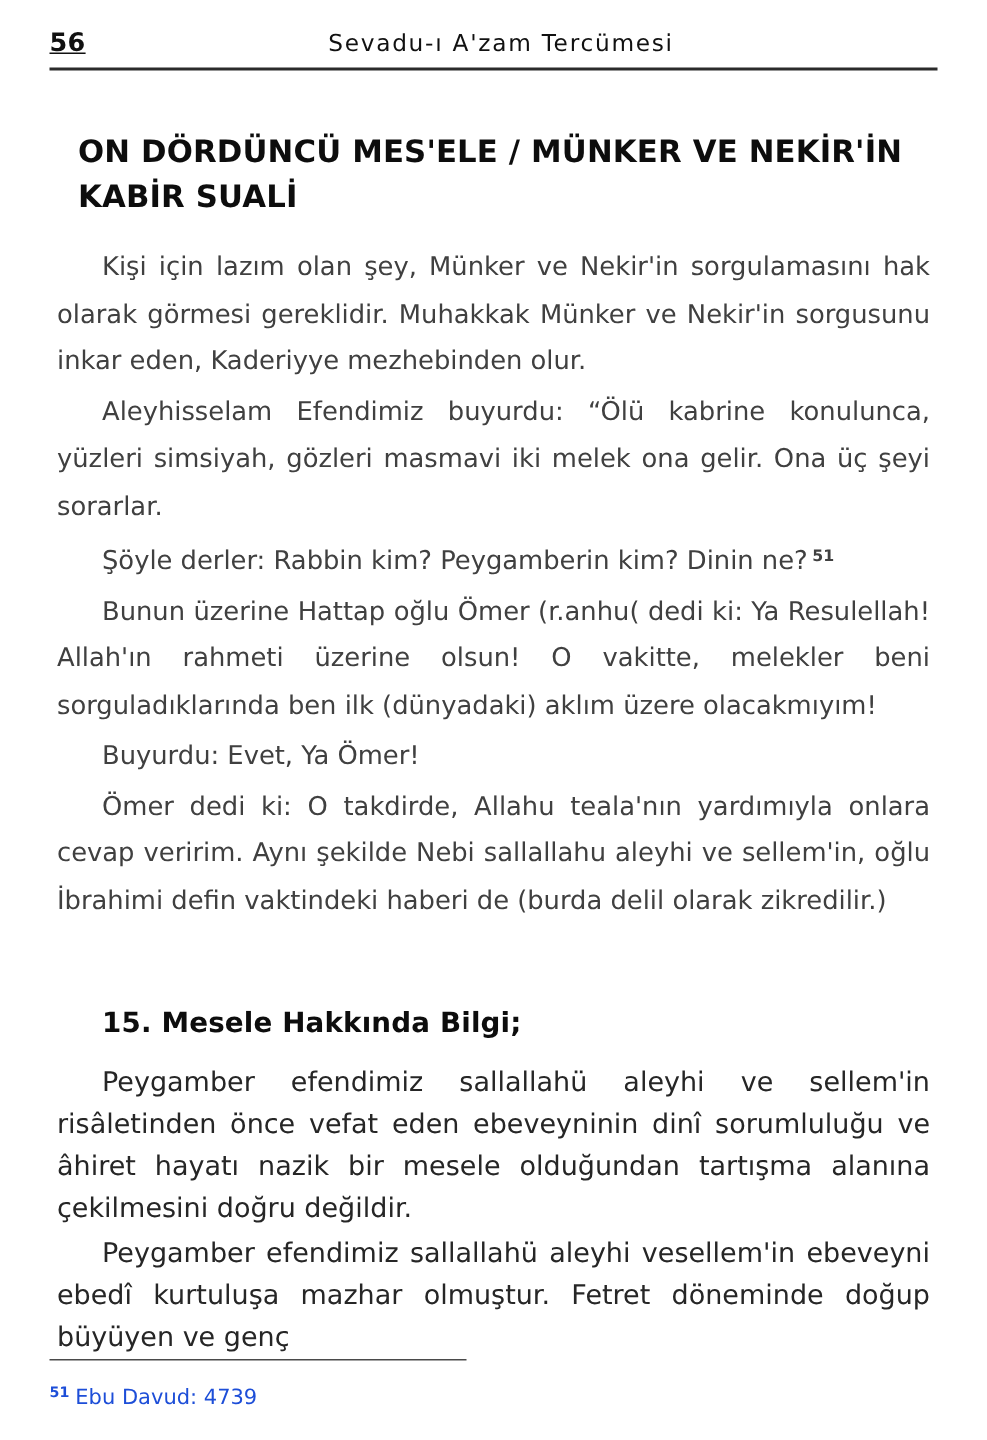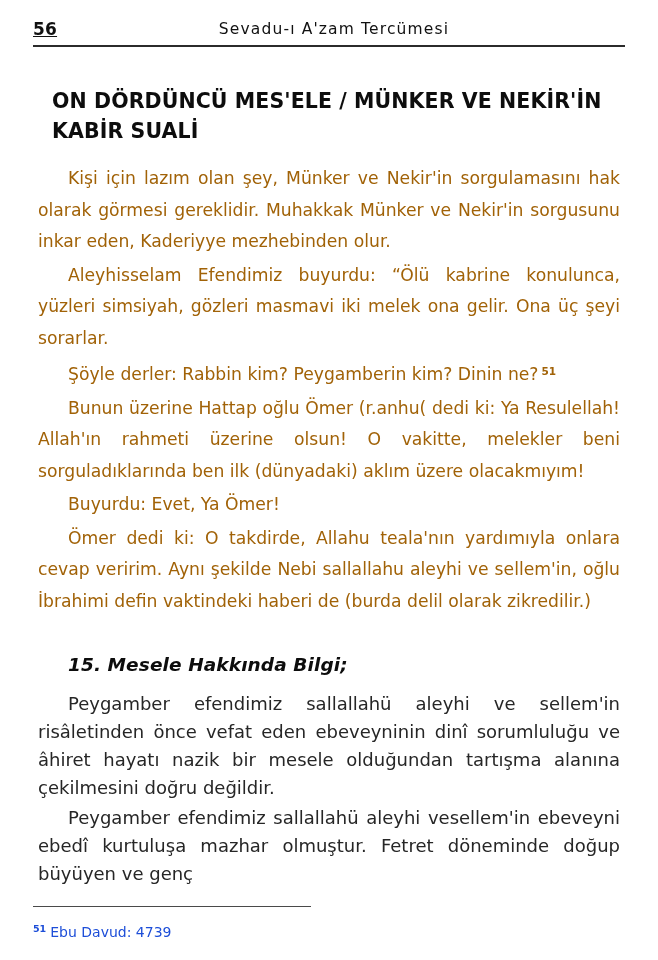--- a/index.html
+++ b/index.html
@@ -93,46 +93,45 @@
     margin-top: 17px;
   }
 
   p.para {
     margin: 0 0 0 0;
     text-align: justify;
     text-justify: inter-word;
     font-size: 17.2px;
     line-height: 31.5px;
     text-indent: 30px;
-    color: #a16207;
+    color: #404040;
     hyphens: manual;
   }
 
   p.para + p.para {
     margin-top: 2px;
   }
 
   sup.fnref {
     font-size: 10.5px;
     vertical-align: 5px;
     font-weight: 600;
     margin-left: 3px;
     letter-spacing: 0;
   }
 
   
   .sub-heading {
-    margin: 34px 0 0 0;
+    margin: 52px 0 0 0;
     padding-left: 30px;
     font-size: 18.5px;
     font-weight: 700;
     line-height: 28px;
     color: #0d0d0d;
     letter-spacing: 0.1px;
-    font-style: italic;
   }
 
   
   .small-block {
     margin-top: 11px;
   }
 
   p.para-small {
     margin: 0;
     text-align: justify;

